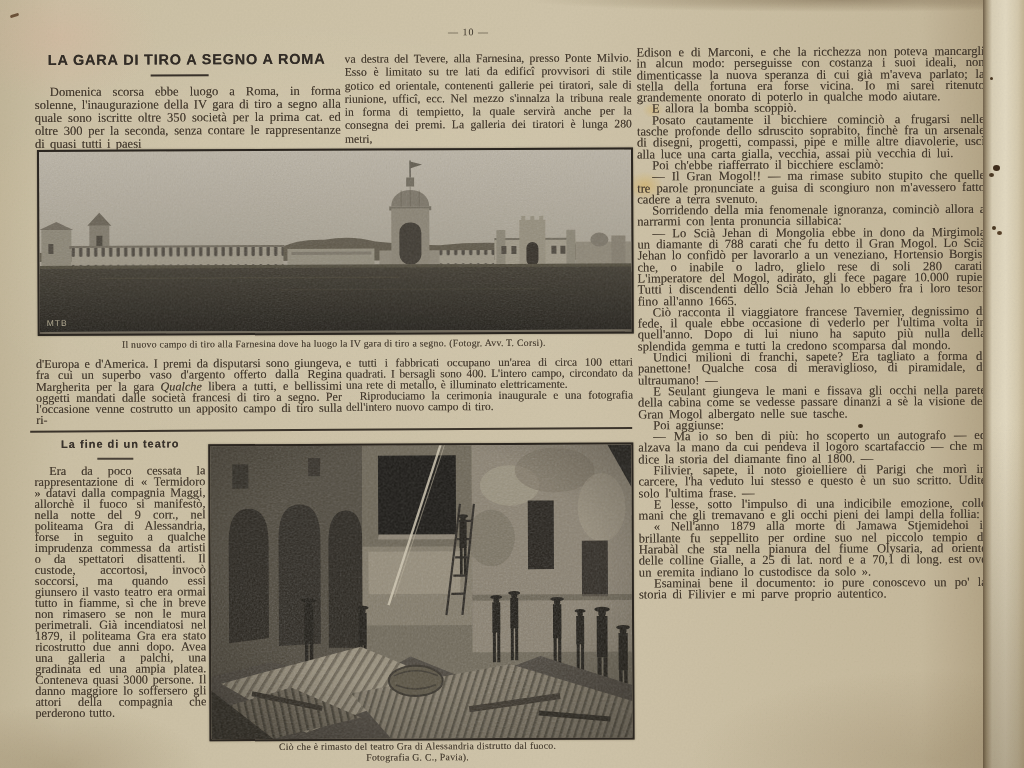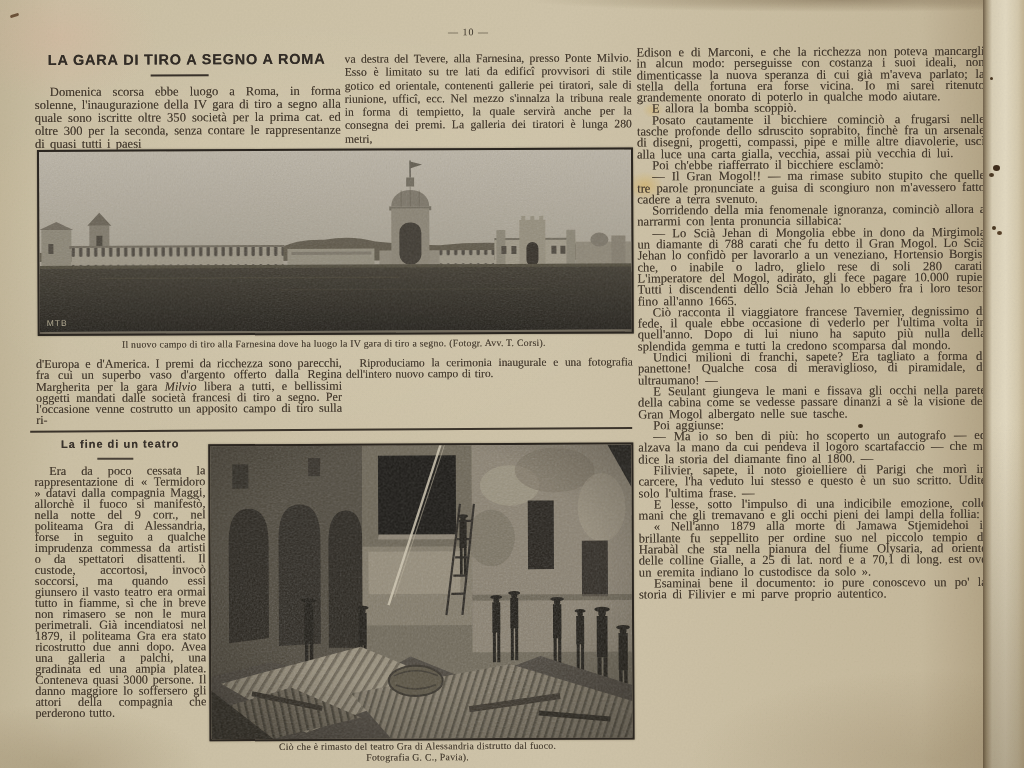--- a/index.html
+++ b/index.html
@@ -146,24 +146,25 @@
         <rect x="60" y="126" width="300" height="1.5" fill="#4a4434" opacity=".5"></rect>
         <rect x="240" y="138" width="260" height="1.5" fill="#443e30" opacity=".4"></rect>
         <text x="7" y="174" font-family="Liberation Sans, sans-serif" font-size="8.5" letter-spacing="1" fill="#b3a98e">MTB</text>
         <rect x="0" y="0" width="592" height="180" filter="url(#g1)" opacity=".24"></rect>
       </svg>
     </div>
 
     <div class="caption cap1">Il nuovo campo di tiro alla Farnesina dove ha luogo la IV gara di tiro a segno. (Fotogr. Avv. T. Corsi).</div>
 
     <div class="txt col1b">
-      <p class="flush"><span>d'Europa e d'America. I premi da ricchezza sono parecchi, fra cui un superbo vaso d'argento offerto dalla Regina Margherita per la gara </span><span class="em">Milvio</span><span> libera a tutti, e bellissimi oggetti mandati dalle società francesi di tiro a segno. Per l'occasione venne costrutto un apposito campo di tiro sulla ri-</span></p>
+      <p class="flush"><span>d'Europa e d'America. I premi da disputarsi sono giungeva, fra cui un superbo vaso d'argento offerto dalla Regina Margherita per la gara </span><span class="em">Qualche</span><span> libera a tutti, e bellissimi oggetti mandati dalle società francesi di tiro a segno. Per l'occasione venne costrutto un apposito campo di tiro sulla ri-</span></p>
     </div>
 
     <div class="txt col2b">
+      <p class="flush">e tutti i fabbricati occupano un'area di circa 100 ettari quadrati. I bersagli sono 400. L'intero campo, circondato da una rete di metallo, è illuminato elettricamente.</p>
       <p>Riproduciamo la cerimonia inaugurale e una fotografia dell'intero nuovo campo di tiro.</p>
     </div>
 
     <div class="rule"></div>
 
     <div class="h2">La fine di un teatro</div>
     <div class="h2u"></div>
 
     <div class="txt colnarrow">
       <p>Era da poco cessata la rappresentazione di « Termidoro » datavi dalla compagnia Maggi, allorchè il fuoco si manifestò, nella notte del 9 corr., nel politeama Gra di Alessandria, forse in seguito a qualche imprudenza commessa da artisti o da spettatori disattenti. Il custode, accortosi, invocò soccorsi, ma quando essi giunsero il vasto teatro era ormai tutto in fiamme, sì che in breve non rimasero se non le mura perimetrali. Già incendiatosi nel 1879, il politeama Gra era stato ricostrutto due anni dopo. Avea una galleria a palchi, una gradinata ed una ampia platea. Conteneva quasi 3000 persone. Il danno maggiore lo soffersero gli attori della compagnia che perderono tutto.</p>

